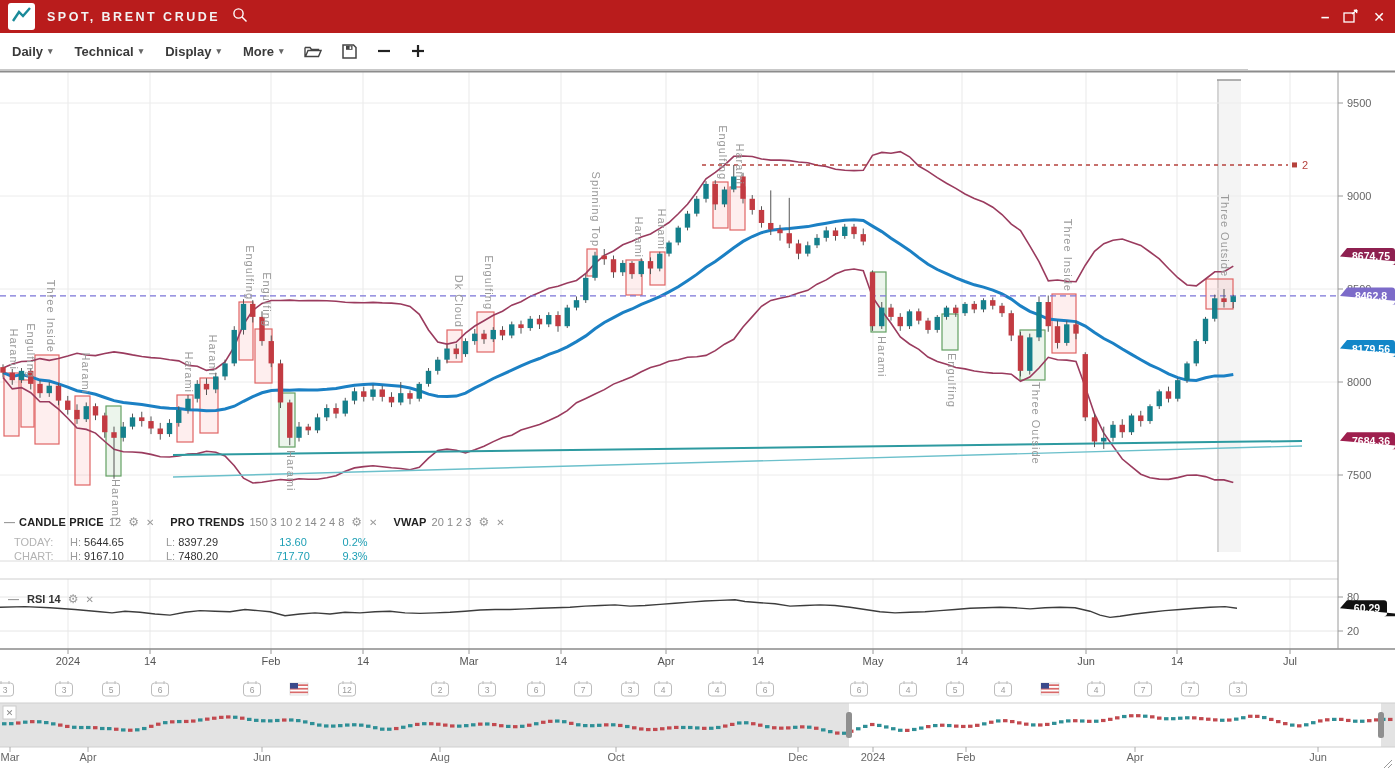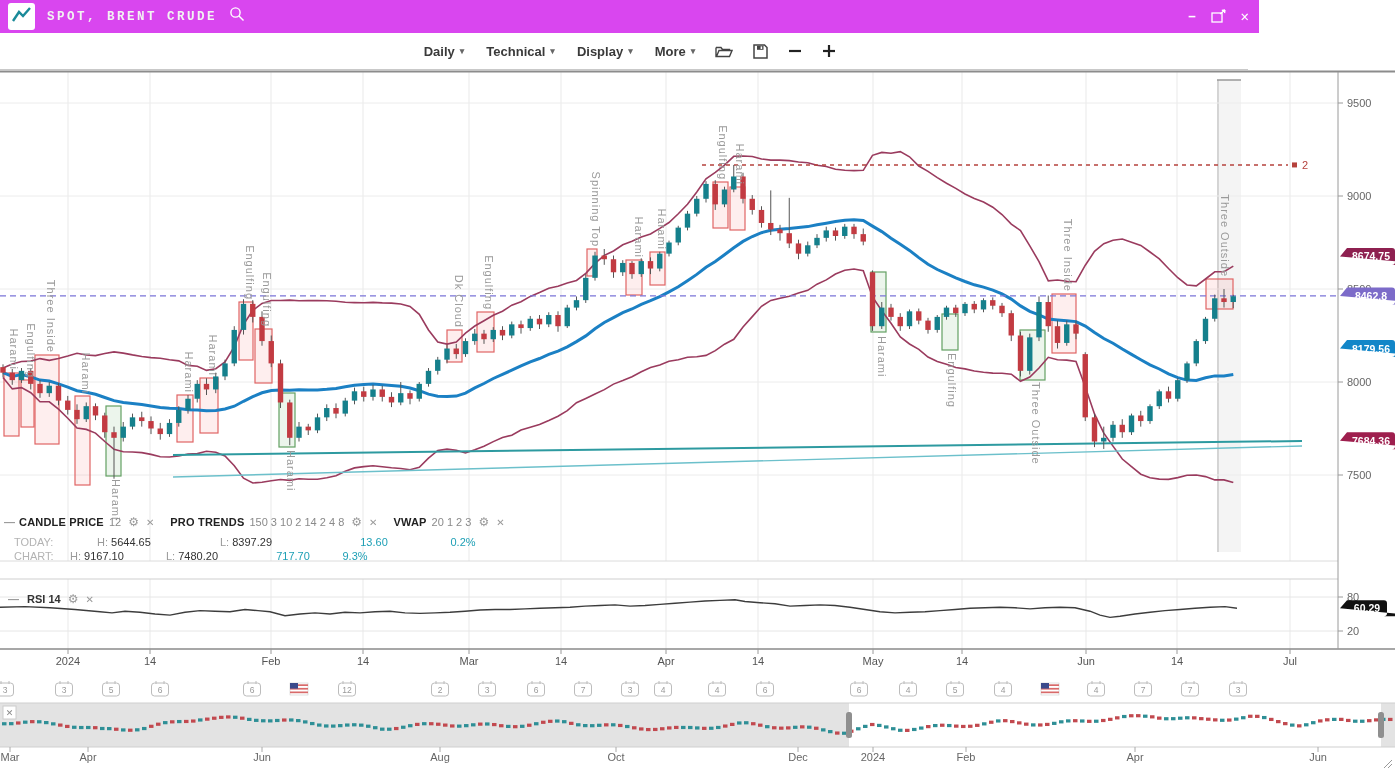--- a/index.html
+++ b/index.html
@@ -1,30 +1,30 @@
 <!DOCTYPE html>
 <html><head>
 <meta charset="utf-8">
 <style>
   html,body{margin:0;padding:0;background:#fff;}
   *{box-sizing:border-box;}
   #app{position:relative;width:1395px;height:769px;overflow:hidden;background:#fff;
        font-family:"Liberation Sans", sans-serif;}
   
-  .titlebar{position:absolute;left:0;top:0;width:1259px;height:33px;background:#d946ef;
-            display:flex;align-items:center;color:#fff;font-family:Liberation Mono, monospace;}
+  .titlebar{position:absolute;left:0;top:0;width:1395px;height:33px;background:#b91c1c;
+            display:flex;align-items:center;color:#fff;}
   .logo{width:27px;height:27px;background:#fff;border-radius:3px;margin-left:8px;
         display:flex;align-items:center;justify-content:center;}
   .apptitle{margin-left:12px;font-size:12.5px;font-weight:bold;letter-spacing:2.5px;color:#f2f2f2;}
   .searchicon{margin-left:12px;}
   .winbtns{position:absolute;right:10px;top:0;height:33px;display:flex;align-items:center;gap:14px;}
   .winbtn{color:#fff;cursor:pointer;display:flex;align-items:center;}
   
   .toolbar{position:absolute;left:0;top:33px;width:1248px;height:37px;background:#fff;
-           border-bottom:1px solid #c9c9c9;display:flex;align-items:center;justify-content:center;}
+           border-bottom:1px solid #c9c9c9;display:flex;align-items:center;}
   .menu{font-size:13px;font-weight:bold;color:#3a3a3a;margin-left:22px;cursor:pointer;display:flex;align-items:center;gap:5px;}
   .menu:first-child{margin-left:12px;}
   .caret{font-size:9px;color:#666;}
   .tbicon{margin-left:20px;cursor:pointer;display:flex;align-items:center;}
   .tb-right{position:absolute;right:8px;top:0;height:37px;display:flex;align-items:center;}
   .cpl{font-size:12px;letter-spacing:1.5px;color:#6b6b6b;margin-right:18px;}
   .pricebadge{height:24px;display:flex;align-items:center;justify-content:center;color:#fff;
               font-size:15px;font-weight:bold;position:relative;}
   .pb-red{width:74px;background:#c13a45;margin-right:10px;}
   .pb-teal{width:79px;background:#16818e;}
@@ -939,21 +939,21 @@
     <span class="lg-par">150 3 10 2 14 2 4 8</span>
     <span class="lg-ico">⚙</span>
     <span class="lg-ico lg-x">✕</span>
     <span class="lg-gap"></span>
     <span class="lg-name">VWAP</span>
     <span class="lg-par">20 1 2 3</span>
     <span class="lg-ico">⚙</span>
     <span class="lg-ico lg-x">✕</span>
   </div>
 
-  <div class="ovl statrow" style="top:536px;gap:27px;">
+  <div class="ovl statrow" style="top:536px;">
     <span class="st-label">TODAY:</span>
     <span class="st-seg"><span class="st-pre">H:</span> <span>5644.65</span></span>
     <span class="st-seg"><span class="st-pre">L:</span> <span>8397.29</span></span>
     <span class="st-teal">13.60</span>
     <span class="st-teal">0.2%</span>
   </div>
   <div class="ovl statrow" style="top:550px;">
     <span class="st-label">CHART:</span>
     <span class="st-seg"><span class="st-pre">H:</span> <span>9167.10</span></span>
     <span class="st-seg"><span class="st-pre">L:</span> <span>7480.20</span></span>

